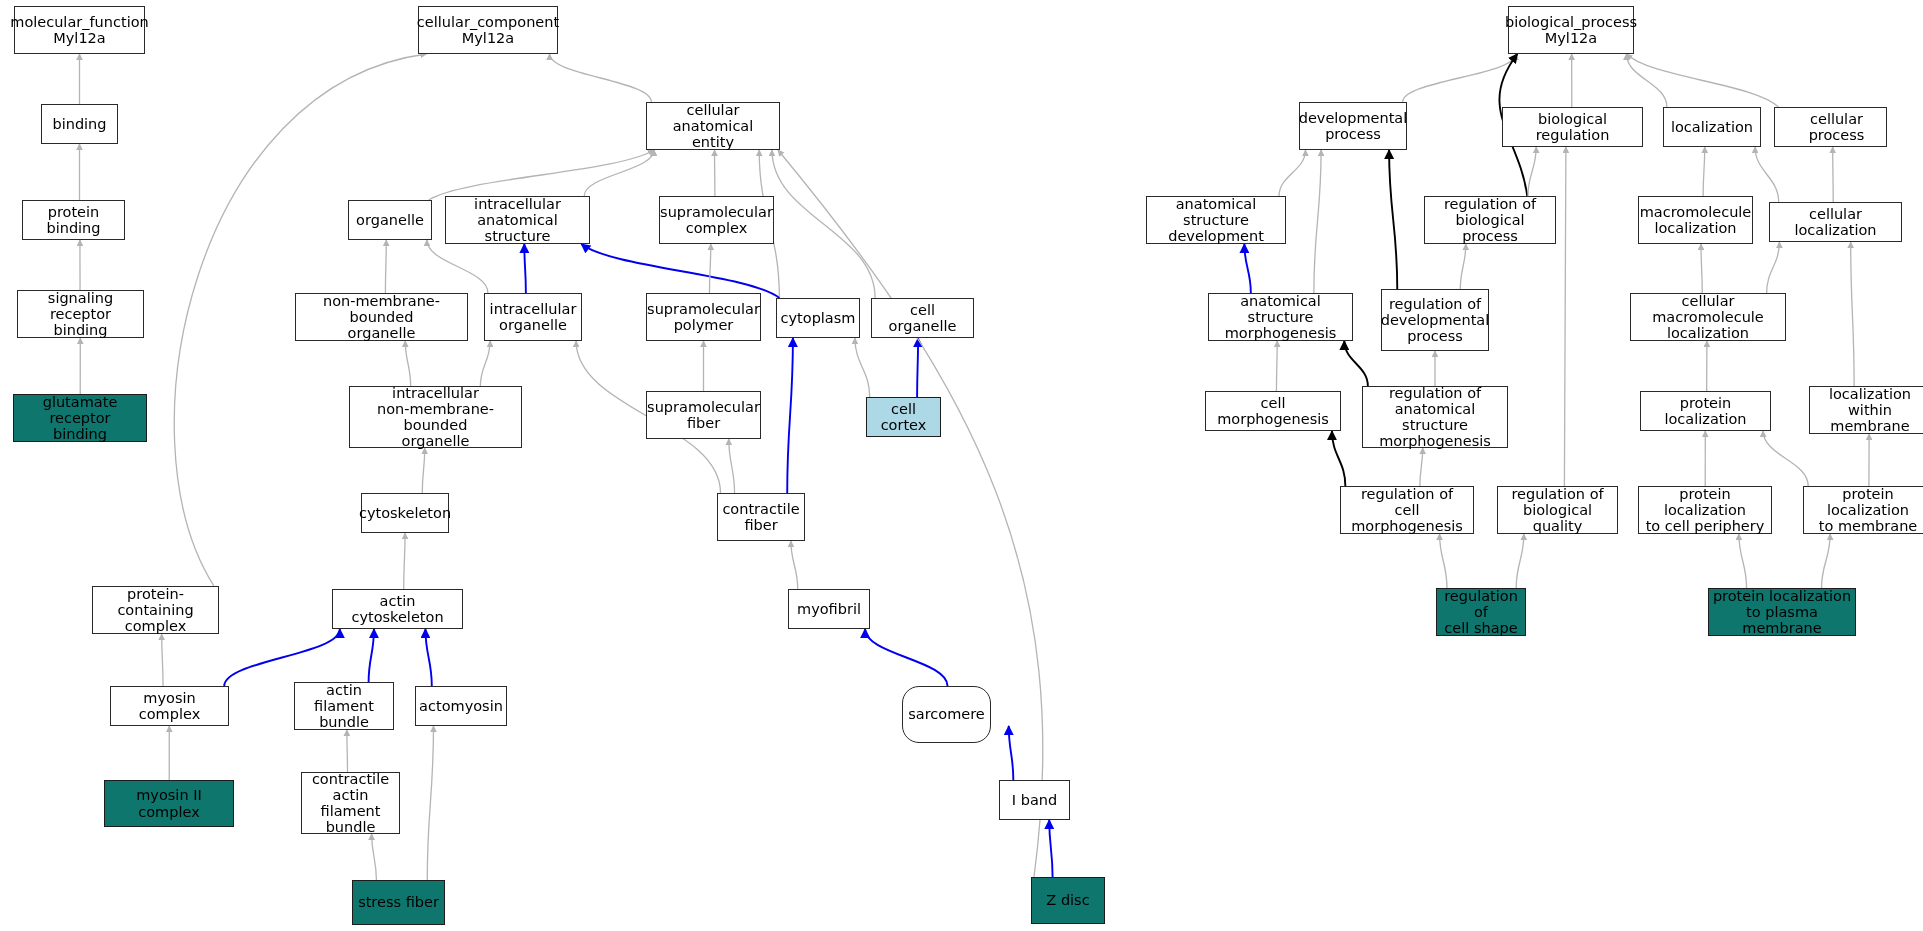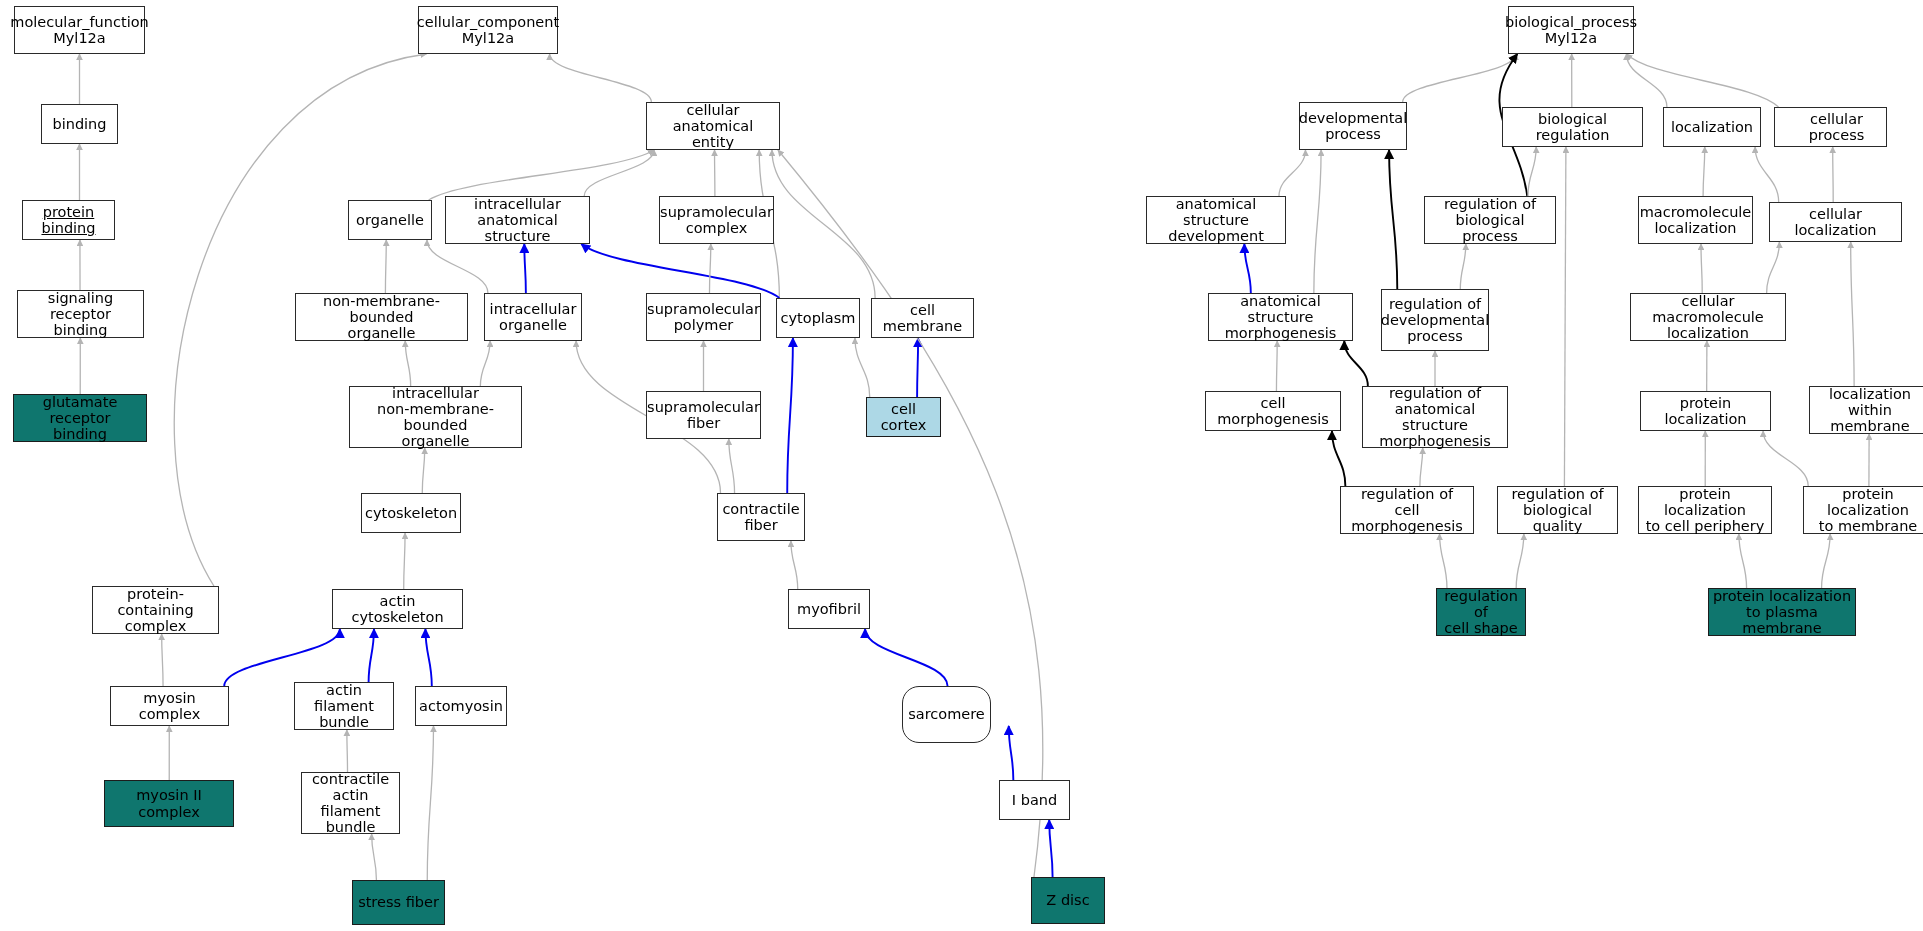--- a/index.html
+++ b/index.html
@@ -96,49 +96,49 @@
       <path d="M 1859.92 486 C 1859.92 462.6, 1860.12 457.4, 1860.12 434" fill="none" stroke="#b4b4b4" stroke-width="1.3" marker-end="url(#ah-gray)"></path>
       <path d="M 1437.96 588 C 1437.96 563.7, 1430.56 558.3, 1430.56 534" fill="none" stroke="#b4b4b4" stroke-width="1.3" marker-end="url(#ah-gray)"></path>
       <path d="M 1507.19 588 C 1507.19 563.7, 1514.84 558.3, 1514.84 534" fill="none" stroke="#b4b4b4" stroke-width="1.3" marker-end="url(#ah-gray)"></path>
       <path d="M 1737.58 588 C 1737.58 563.7, 1729.88 558.3, 1729.88 534" fill="none" stroke="#b4b4b4" stroke-width="1.3" marker-end="url(#ah-gray)"></path>
       <path d="M 1812.56 588 C 1812.56 563.7, 1821.16 558.3, 1821.16 534" fill="none" stroke="#b4b4b4" stroke-width="1.3" marker-end="url(#ah-gray)"></path>
     </svg>
   <div id="nodes">
       <div class="node" style="left: 5px; top: 6px; width: 131px; height: 48px;">molecular_function
 Myl12a</div>
       <div class="node" style="left: 32px; top: 104px; width: 77px; height: 40px;">binding</div>
-      <div class="node" style="left: 13px; top: 200px; width: 93px; height: 40px; text-decoration: underline;">protein binding</div>
+      <div class="node" style="left: 13px; top: 200px; width: 103px; height: 40px;">protein binding</div>
       <div class="node" style="left: 8px; top: 290px; width: 127px; height: 48px;">signaling receptor
 binding</div>
       <div class="node hl-blue" style="left: 4px; top: 394px; width: 134px; height: 48px;">glutamate receptor
 binding</div>
       <div class="node" style="left: 409px; top: 6px; width: 140px; height: 48px;">cellular_component
 Myl12a</div>
       <div class="node" style="left: 637px; top: 102px; width: 134px; height: 48px;">cellular anatomical
 entity</div>
       <div class="node" style="left: 339px; top: 200px; width: 84px; height: 40px;">organelle</div>
       <div class="node" style="left: 436px; top: 196px; width: 145px; height: 48px;">intracellular
 anatomical structure</div>
       <div class="node" style="left: 650px; top: 196px; width: 115px; height: 48px;">supramolecular
 complex</div>
       <div class="node" style="left: 286px; top: 293px; width: 173px; height: 48px;">non-membrane-bounded
 organelle</div>
       <div class="node" style="left: 475px; top: 293px; width: 98px; height: 48px;">intracellular
 organelle</div>
       <div class="node" style="left: 637px; top: 293px; width: 115px; height: 48px;">supramolecular
 polymer</div>
       <div class="node" style="left: 767px; top: 298px; width: 84px; height: 40px;">cytoplasm</div>
-      <div class="node" style="left: 862px; top: 298px; width: 103px; height: 40px;">cell membrane</div>
+      <div class="node" style="left: 862px; top: 298px; width: 103px; height: 40px;">cell organelle</div>
       <div class="node" style="left: 340px; top: 386px; width: 173px; height: 62px;">intracellular
 non-membrane-bounded
 organelle</div>
       <div class="node" style="left: 637px; top: 391px; width: 115px; height: 48px;">supramolecular
 fiber</div>
       <div class="node hl-teal" style="left: 857px; top: 397px; width: 75px; height: 40px;">cell cortex</div>
-      <div class="node" style="left: 352px; top: 493px; width: 100px; height: 40px;">cytoskeleton</div>
+      <div class="node" style="left: 352px; top: 493px; width: 88px; height: 40px;">cytoskeleton</div>
       <div class="node" style="left: 708px; top: 493px; width: 88px; height: 48px;">contractile
 fiber</div>
       <div class="node" style="left: 83px; top: 586px; width: 127px; height: 48px;">protein-containing
 complex</div>
       <div class="node" style="left: 323px; top: 589px; width: 131px; height: 40px;">actin cytoskeleton</div>
       <div class="node" style="left: 779px; top: 589px; width: 82px; height: 40px;">myofibril</div>
       <div class="node" style="left: 101px; top: 686px; width: 119px; height: 40px;">myosin complex</div>
       <div class="node" style="left: 285px; top: 682px; width: 100px; height: 48px;">actin filament
 bundle</div>
       <div class="node" style="left: 406px; top: 686px; width: 92px; height: 40px;">actomyosin</div>

